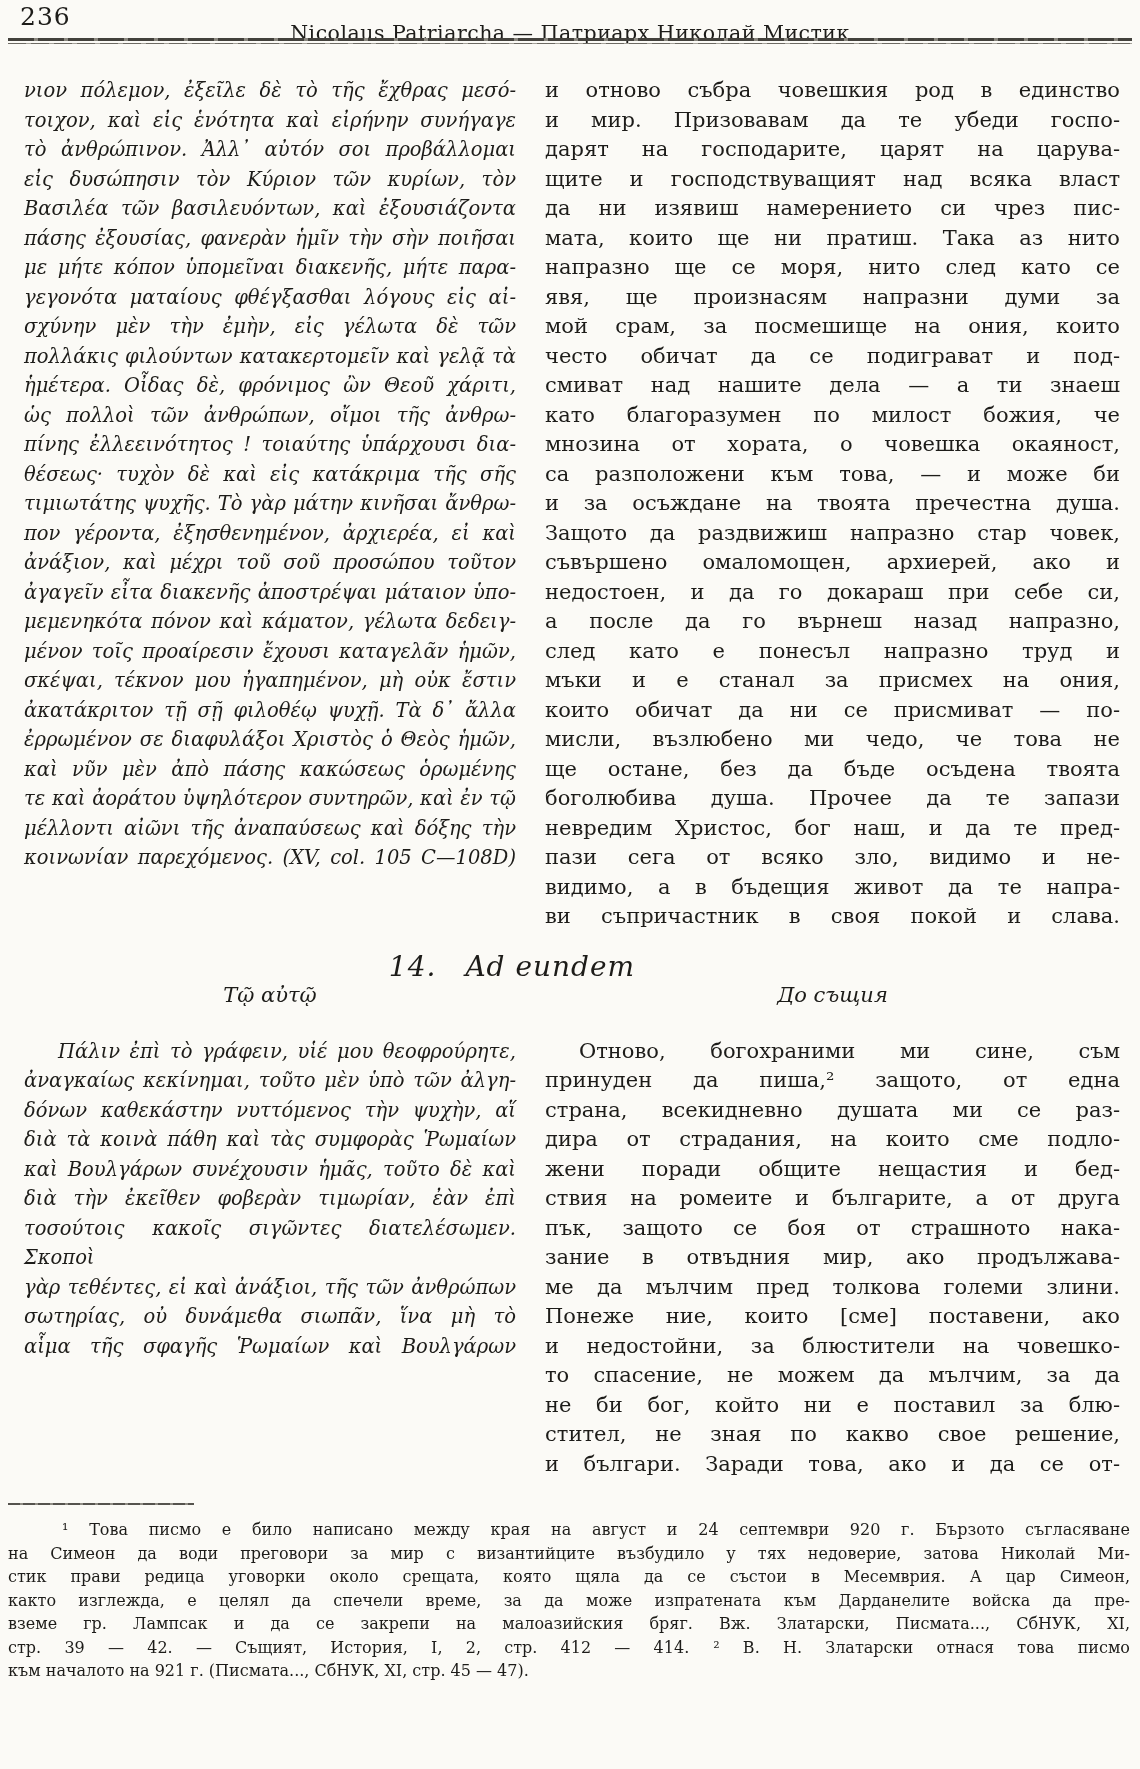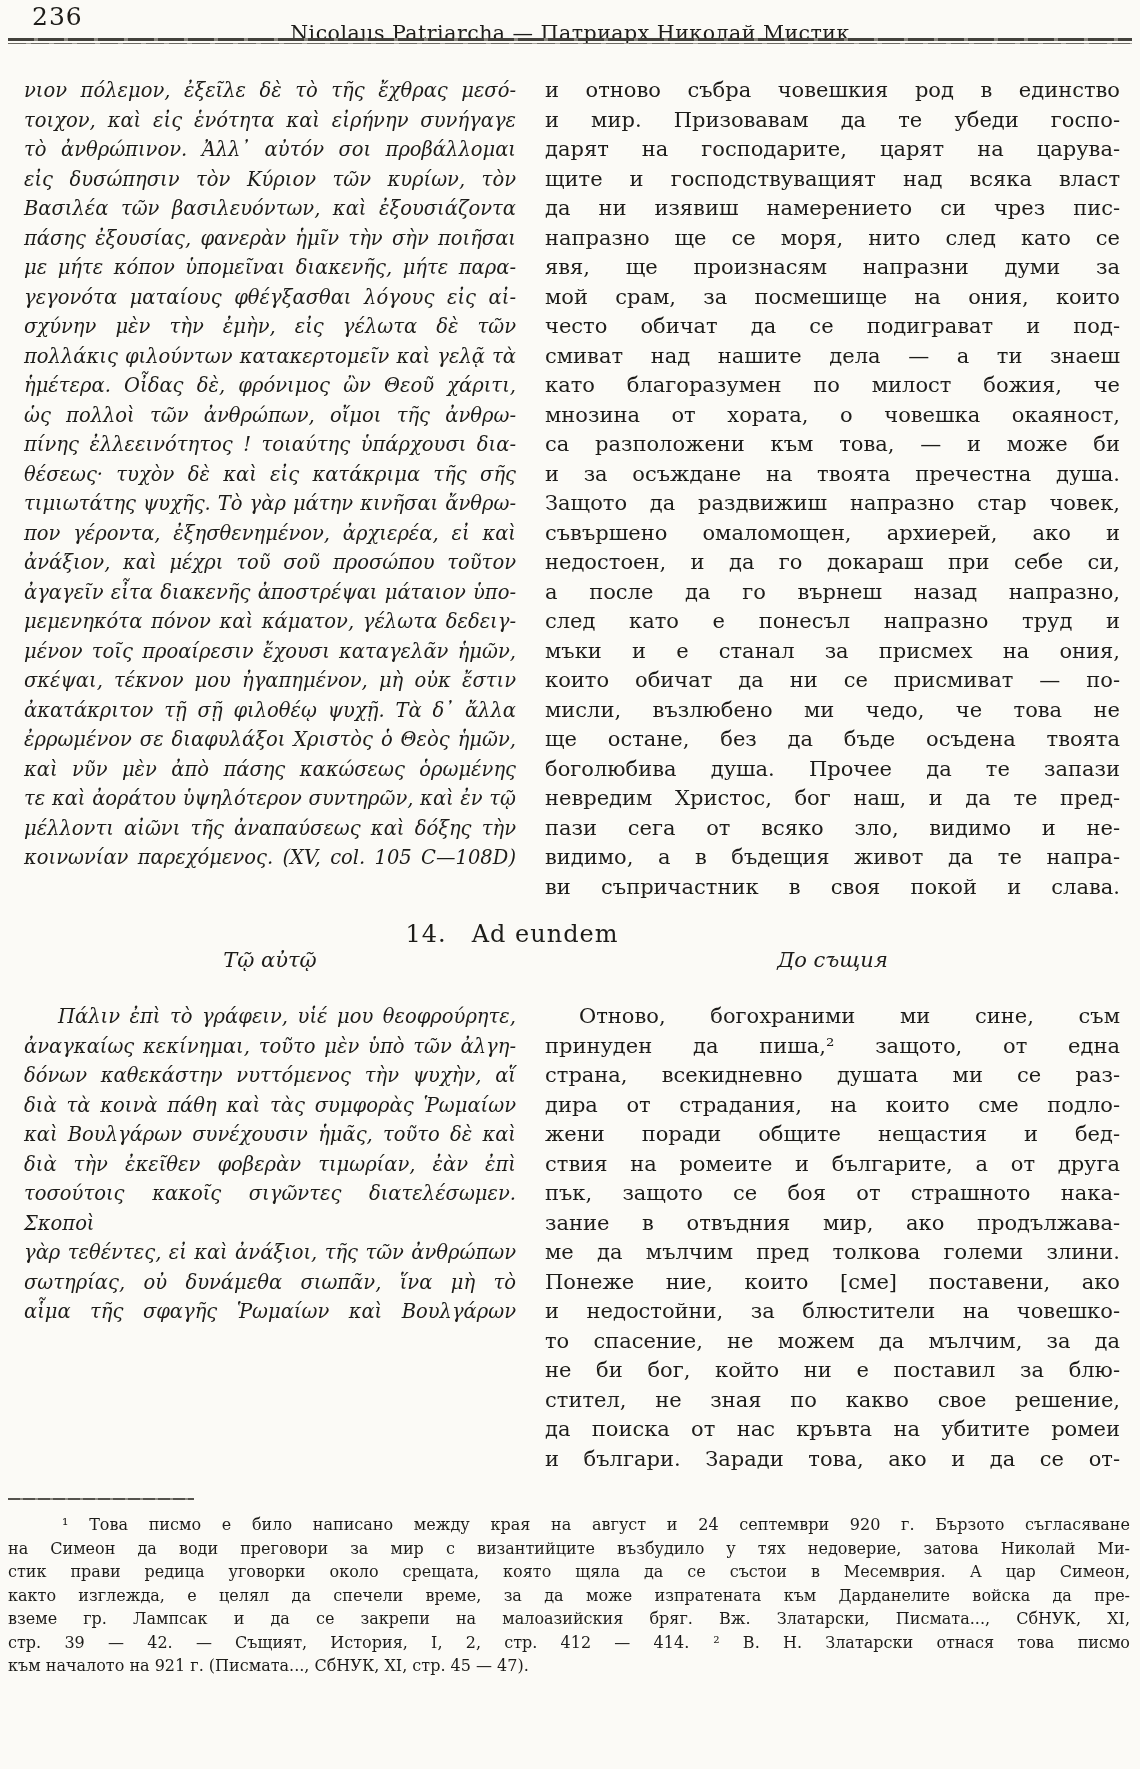--- a/index.html
+++ b/index.html
@@ -6,21 +6,21 @@
   * { box-sizing:border-box; }
   html,body { margin:0; padding:0; }
   body {
     width:1140px; height:1769px; overflow:hidden; position:relative;
     background:var(--paper); color:var(--ink);
     font-family:"DejaVu Serif", serif;
   }
   
   .header { position:relative; height:46px; }
   .pagenum {
-    position:absolute; left:32px; top:2px;
+    position:absolute; left:20px; top:2px;
     font-size:25px; letter-spacing:1px;
   }
   .running-title {
     text-align:center; padding-top:21px; font-size:20.5px; letter-spacing:0.5px;
   }
   .rule-top {
     position:absolute; left:8px; right:8px; top:38px; height:3px;
     background:repeating-linear-gradient(90deg, var(--rule) 0 26px, #8a877f 26px 30px);
   }
   .rule-bottom {
@@ -32,22 +32,22 @@
   .cols { display:grid; grid-template-columns:492px 1fr; column-gap:29px; }
   .letter1 { margin-top:30px; }
   .letter2 { margin-top:30px; }
   .line { text-align:justify; text-align-last:justify; }
   .greek { font-style:italic; font-size:19.5px; line-height:29.5px; }
   .bulg  { font-size:21px; line-height:29.5px; }
   #letter14 .col .line:first-child { padding-left:34px; }
   
   .section-heading {
     margin:18px 0 0 0; padding-right:120px;
-    text-align:center; font-weight:normal;
-    font-size:24px; letter-spacing:1px;
+    text-align:center; font-style:italic; font-weight:normal;
+    font-size:28px; letter-spacing:1px;
   }
   .subheads { }
   .subhead { text-align:center; font-style:italic; font-size:21px; }
   
   .fn-sep {
     width:186px; height:2px; margin:24px 0 0 8px;
     background:repeating-linear-gradient(90deg, #55534e 0 12px, #8f8c84 12px 15px);
   }
   .fn-text { margin:13px 10px 0 8px; font-size:16px; line-height:23.5px; }
   .fline { text-align:justify; text-align-last:justify; }
@@ -97,20 +97,21 @@
           <div class="line">τε καὶ ἀοράτου ὑψηλότερον συντηρῶν, καὶ ἐν τῷ</div>
           <div class="line">μέλλοντι αἰῶνι τῆς ἀναπαύσεως καὶ δόξης τὴν</div>
           <div class="line">κοινωνίαν παρεχόμενος. (XV, col. 105 C—108D)</div>
         </div>
       <div class="col bulg">
           <div class="line">и отново събра човешкия род в единство</div>
           <div class="line">и мир. Призовавам да те убеди госпо-</div>
           <div class="line">дарят на господарите, царят на царува-</div>
           <div class="line">щите и господствуващият над всяка власт</div>
           <div class="line">да ни изявиш намерението си чрез пис-</div>
+          <div class="line">мата, които ще ни пратиш. Така аз нито</div>
           <div class="line">напразно ще се моря, нито след като се</div>
           <div class="line">явя, ще произнасям напразни думи за</div>
           <div class="line">мой срам, за посмешище на ония, които</div>
           <div class="line">често обичат да се подиграват и под-</div>
           <div class="line">смиват над нашите дела — а ти знаеш</div>
           <div class="line">като благоразумен по милост божия, че</div>
           <div class="line">мнозина от хората, о човешка окаяност,</div>
           <div class="line">са разположени към това, — и може би</div>
           <div class="line">и за осъждане на твоята пречестна душа.</div>
           <div class="line">Защото да раздвижиш напразно стар човек,</div>
@@ -158,21 +159,20 @@
           <div class="line">жени поради общите нещастия и бед-</div>
           <div class="line">ствия на ромеите и българите, а от друга</div>
           <div class="line">пък, защото се боя от страшното нака-</div>
           <div class="line">зание в отвъдния мир, ако продължава-</div>
           <div class="line">ме да мълчим пред толкова големи злини.</div>
           <div class="line">Понеже ние, които [сме] поставени, ако</div>
           <div class="line">и недостойни, за блюстители на човешко-</div>
           <div class="line">то спасение, не можем да мълчим, за да</div>
           <div class="line">не би бог, който ни е поставил за блю-</div>
           <div class="line">стител, не зная по какво свое решение,</div>
-          <div class="line">да поиска от нас кръвта на убитите ромеи</div>
           <div class="line">и българи. Заради това, ако и да се от-</div>
         </div>
     </section>
 
   </main>
 
   <footer>
     <div class="fn-sep"></div>
     <div class="fn-text">
         <div class="fline">¹ Това писмо е било написано между края на август и 24 септември 920 г. Бързото съгласяване</div>

